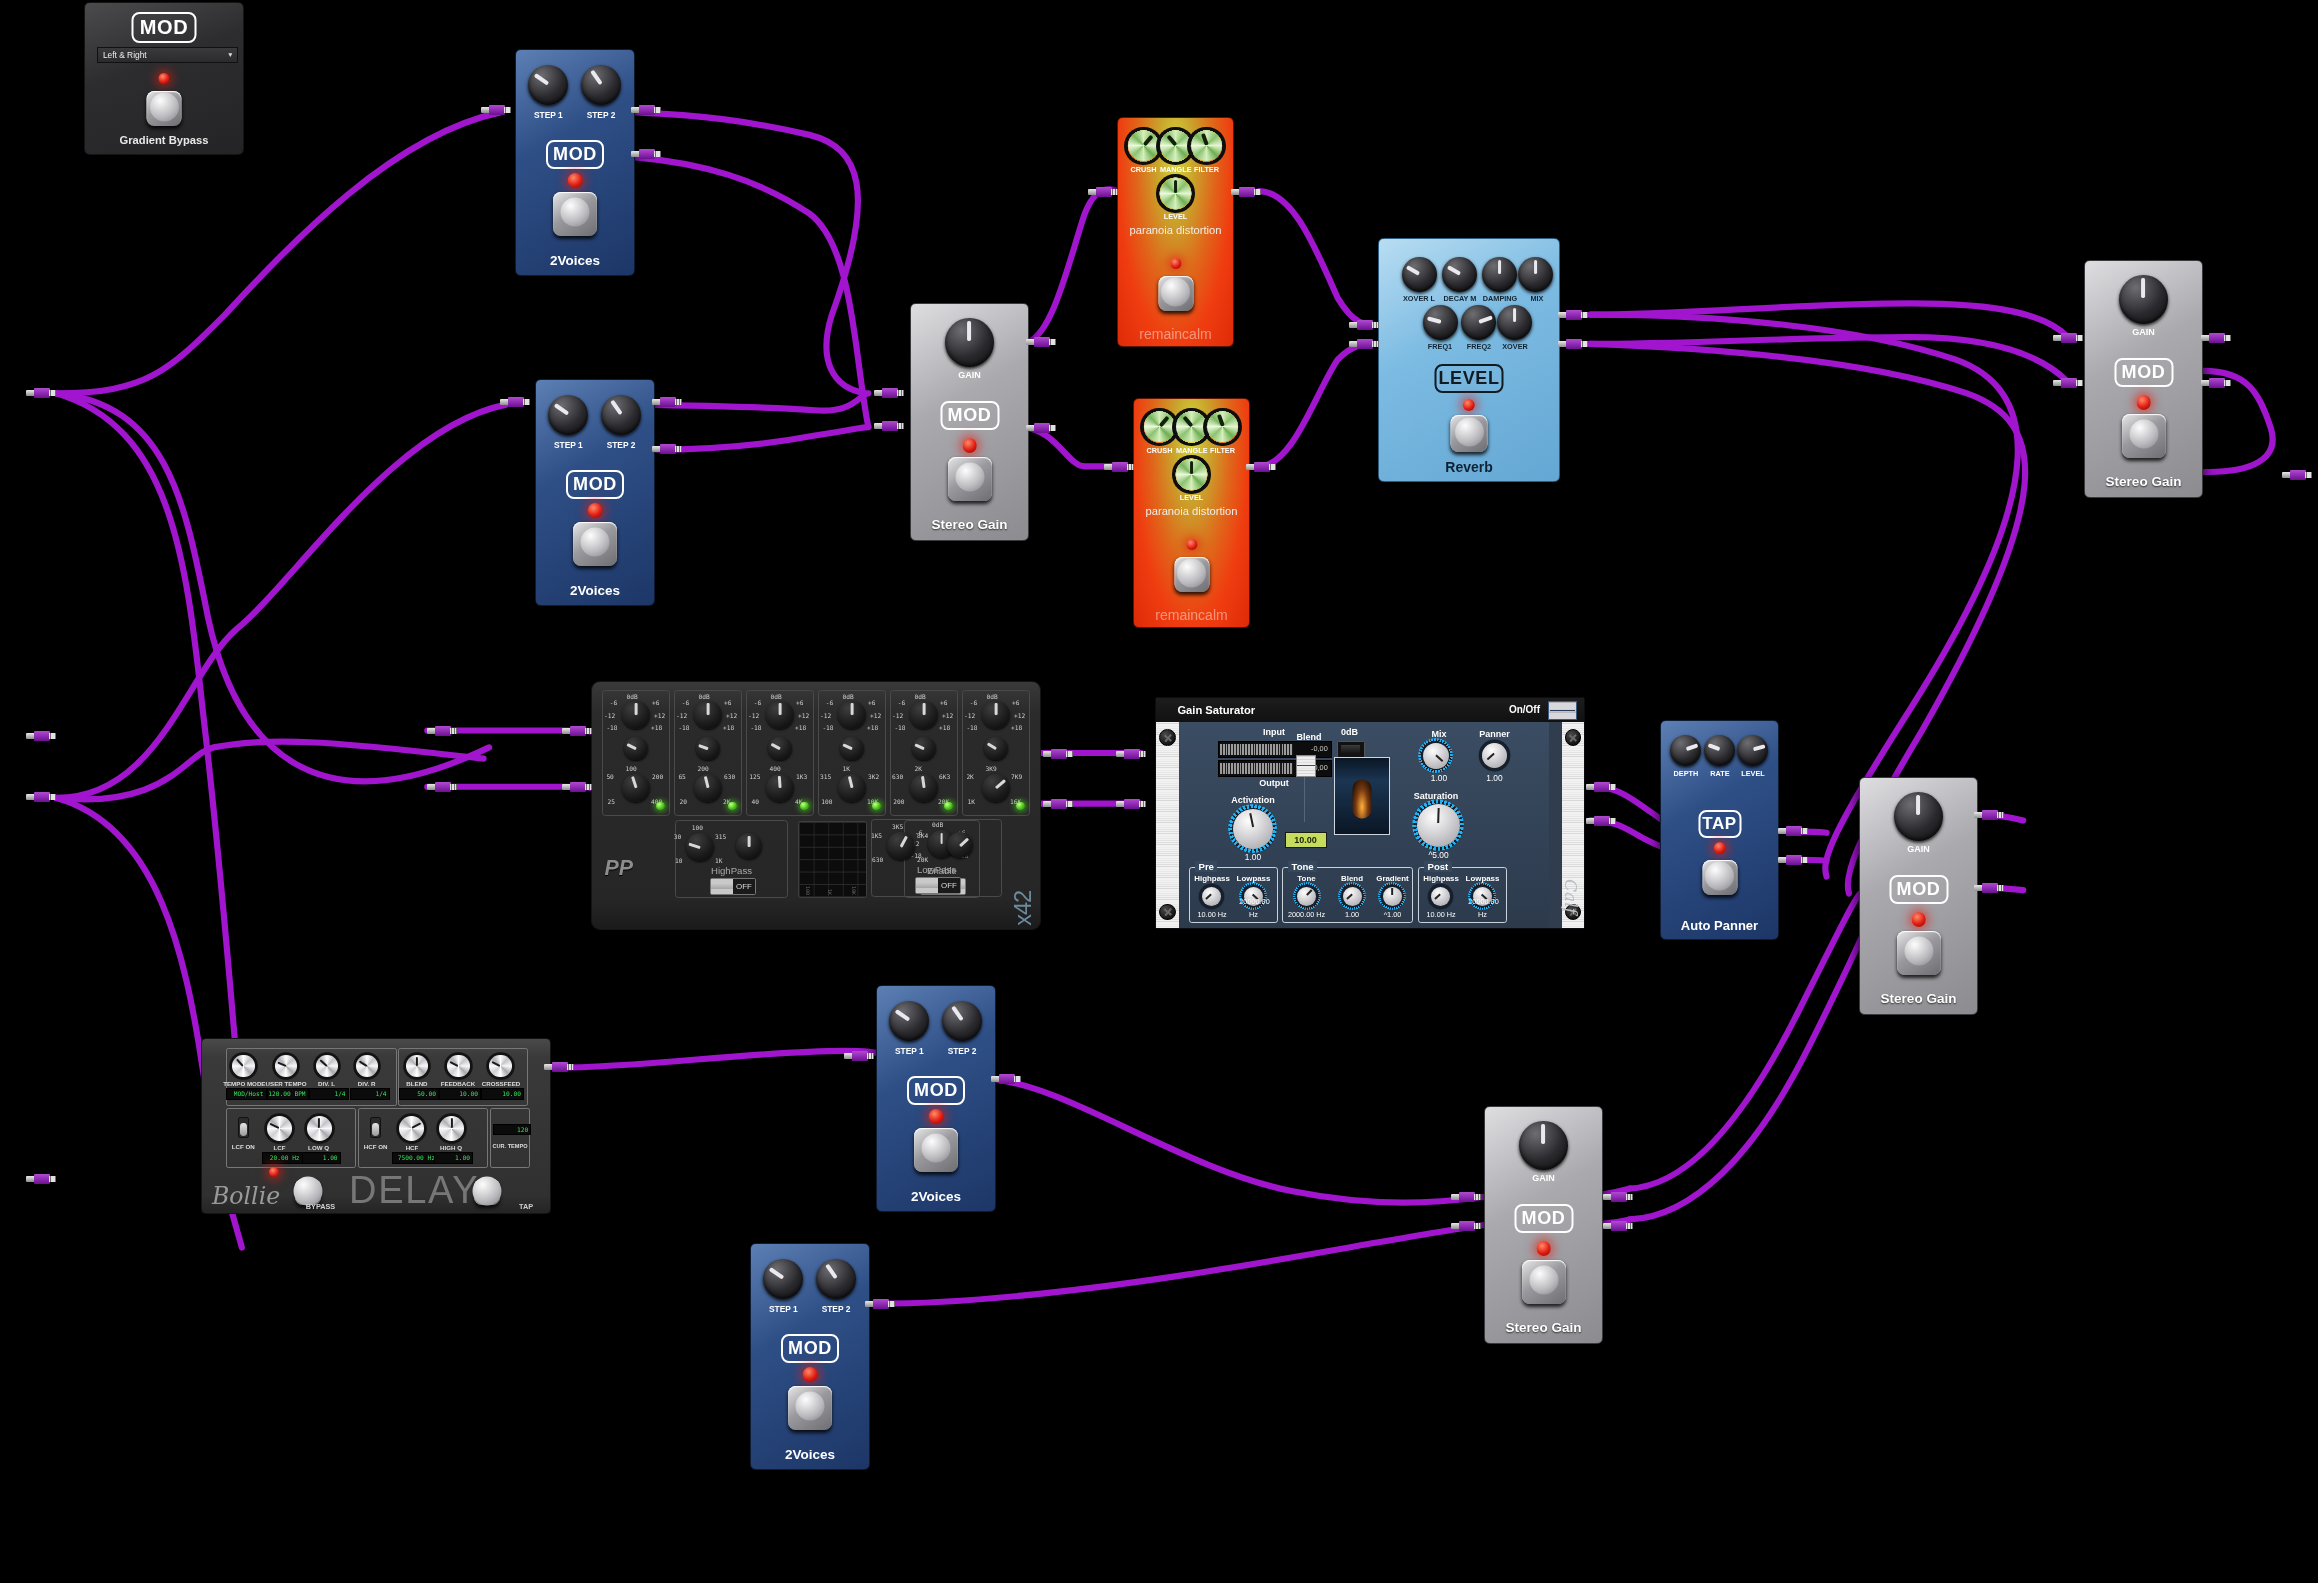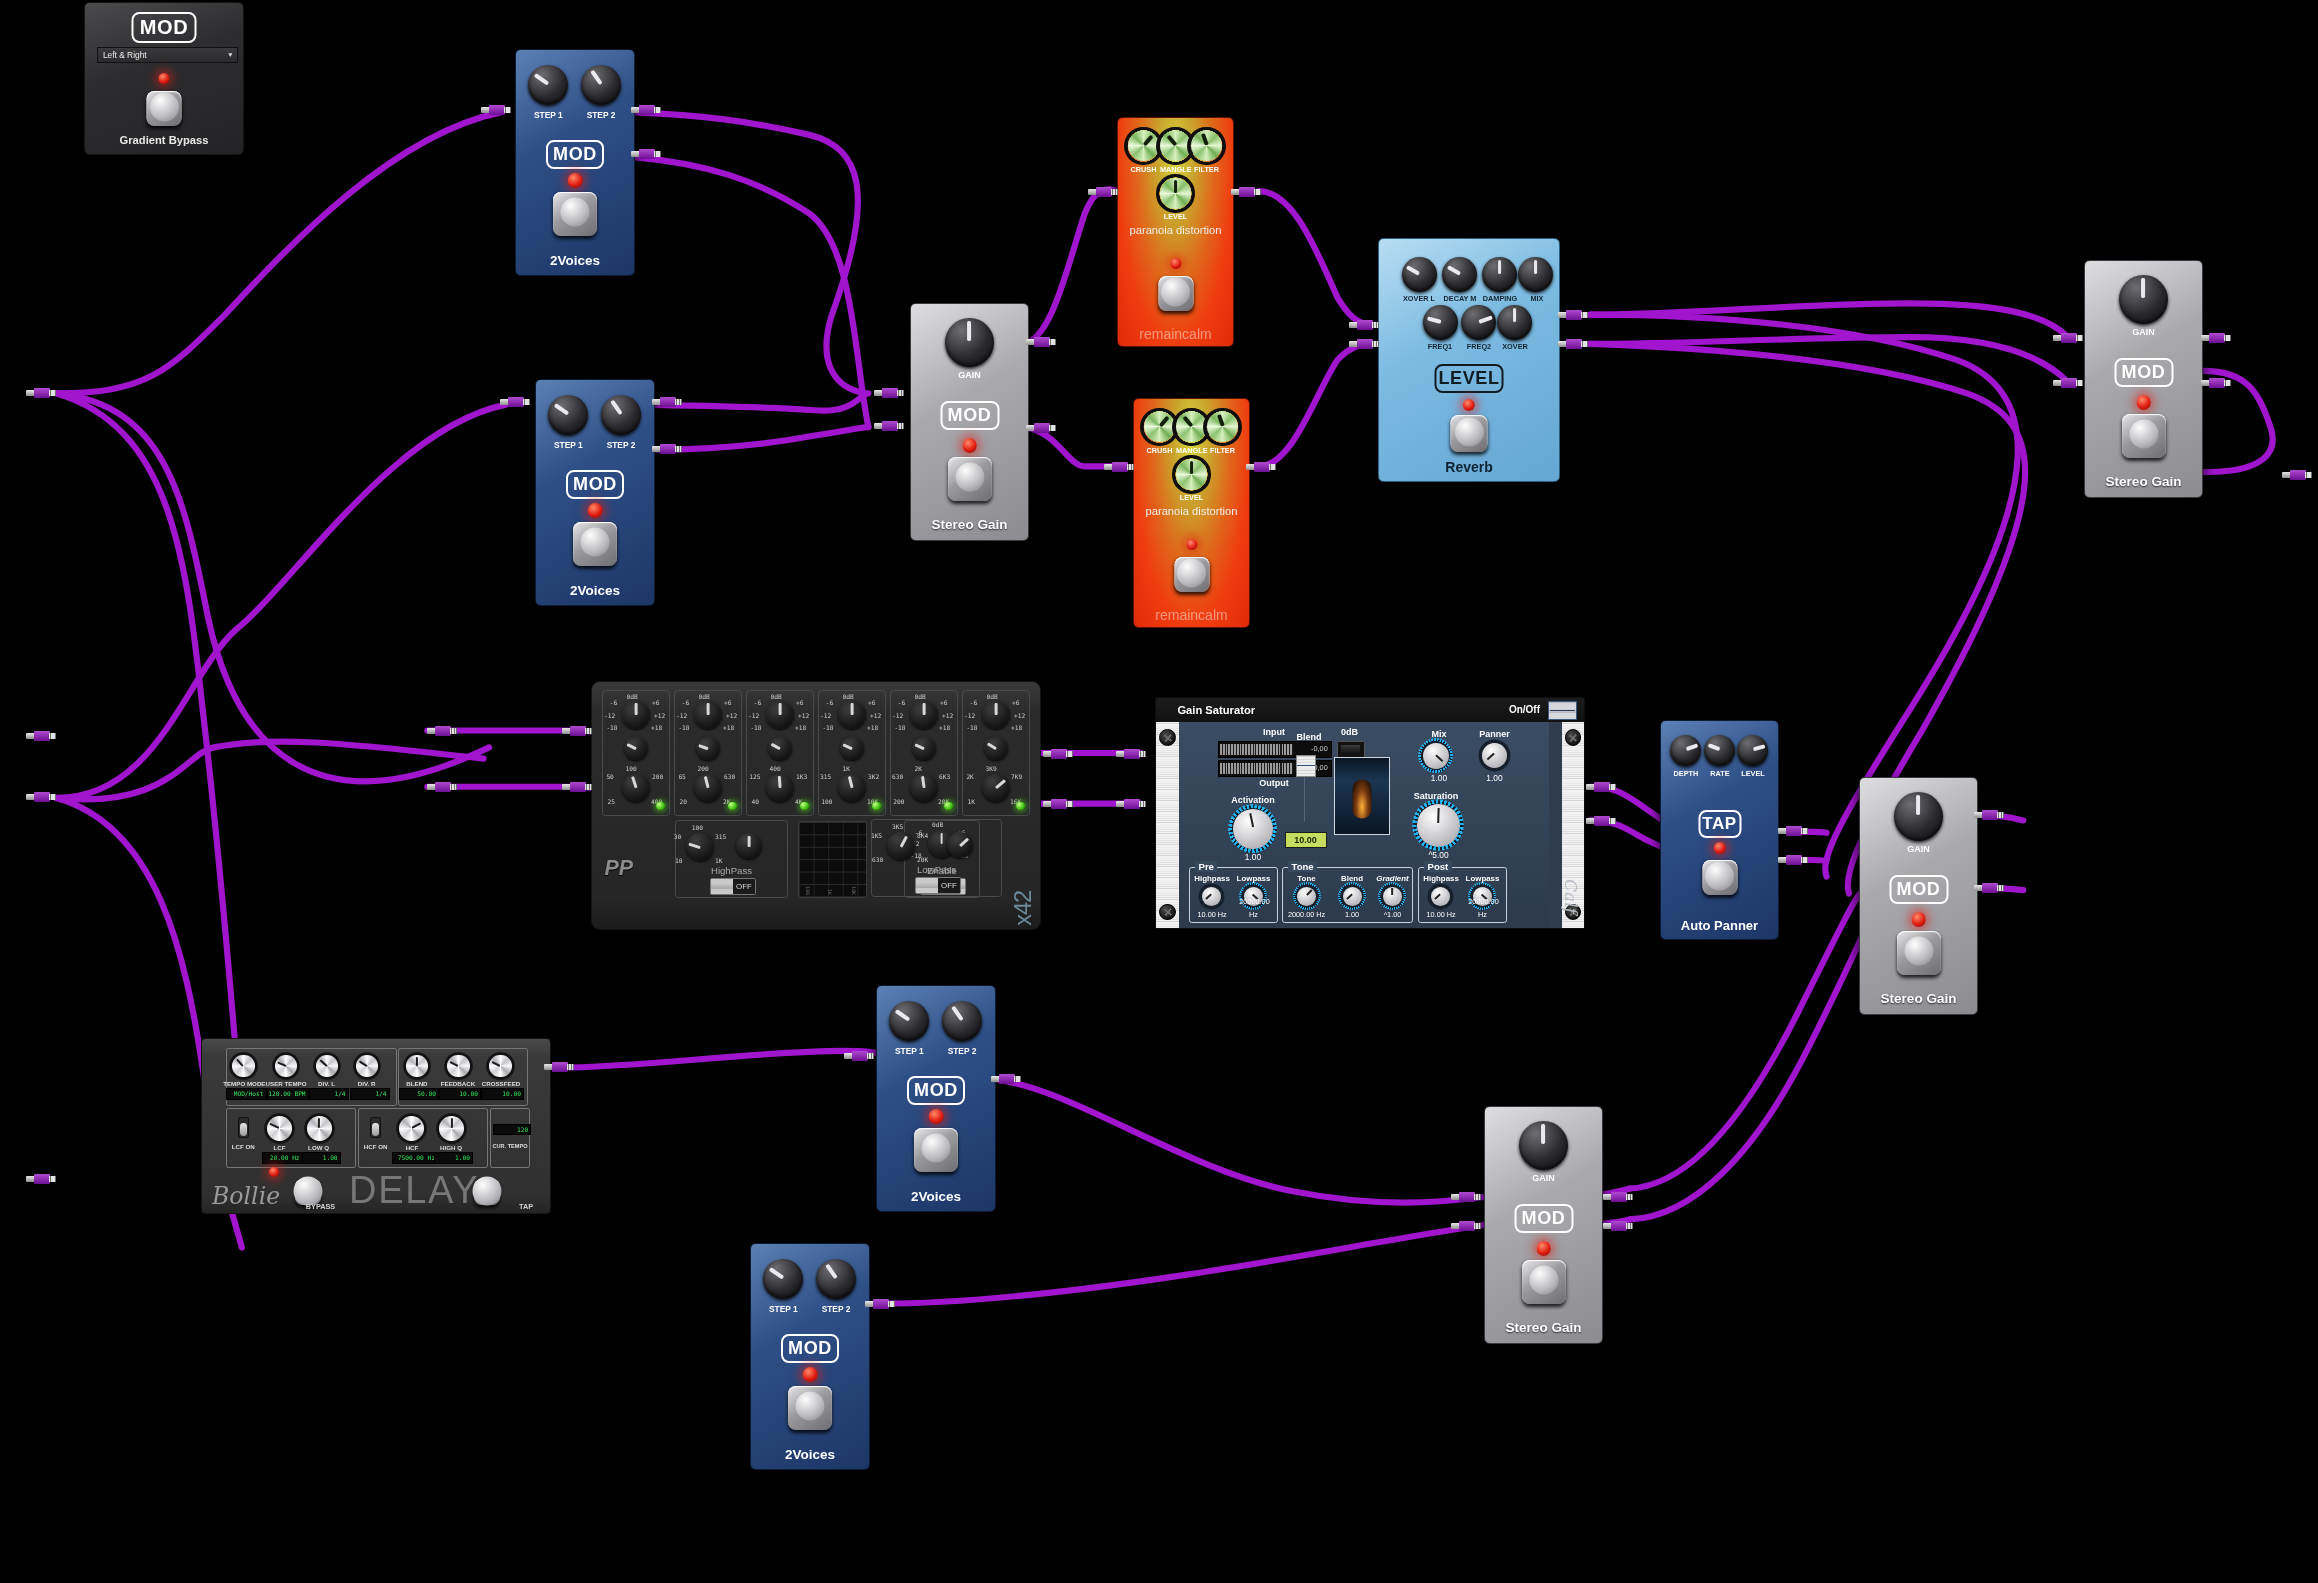--- a/index.html
+++ b/index.html
@@ -799,21 +799,21 @@
         <div class="arc"></div>
             <div class="pt" style="transform:translateX(-50%) rotate(44deg)"></div>
           </div>
       <div class="calf-val" style="left:-3.4px;top:42px;width:55px;font-size:7.3px;">2000.00 Hz</div>
       <div class="calf-lab" style="left:48px;top:6.7px;width:43px;font-size:7.9px;">Blend</div>
       <div class="ck" style="left:60px;top:19px;width:19px;height:19px;">
         <div class="arc"></div>
             <div class="pt" style="transform:translateX(-50%) rotate(-132deg)"></div>
           </div>
       <div class="calf-val" style="left:48px;top:42px;width:43px;font-size:7.3px;">1.00</div>
-      <div class="calf-lab" style="left:89px;top:6.7px;width:42px;font-size:7.9px;font-style:italic;">Gradient</div>
+      <div class="calf-lab" style="left:89px;top:6.7px;width:42px;font-size:7.9px;">Gradient</div>
       <div class="ck" style="left:100px;top:19px;width:19px;height:19px;">
         <div class="arc"></div>
             <div class="pt" style="transform:translateX(-50%) rotate(0deg)"></div>
           </div>
       <div class="calf-val" style="left:89px;top:42px;width:42px;font-size:7.3px;">^1.00</div>
     </div>
 
     <div class="grp" style="left:239px;top:145px;width:87px;height:54px;">
       <div class="grp-lab">Post</div>
       <div class="calf-lab" style="left:1.1px;top:6.7px;width:43px;font-size:7.9px;">Highpass</div>

